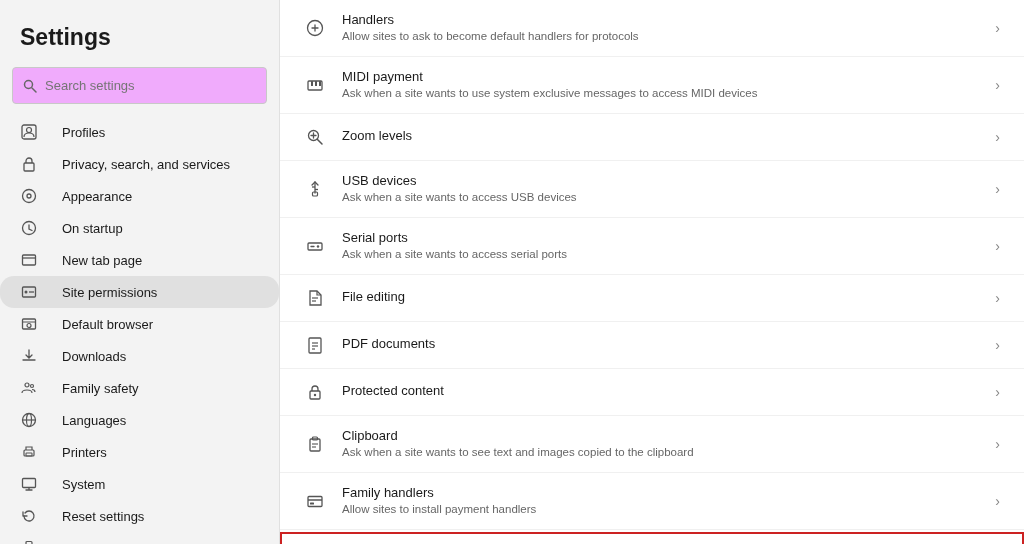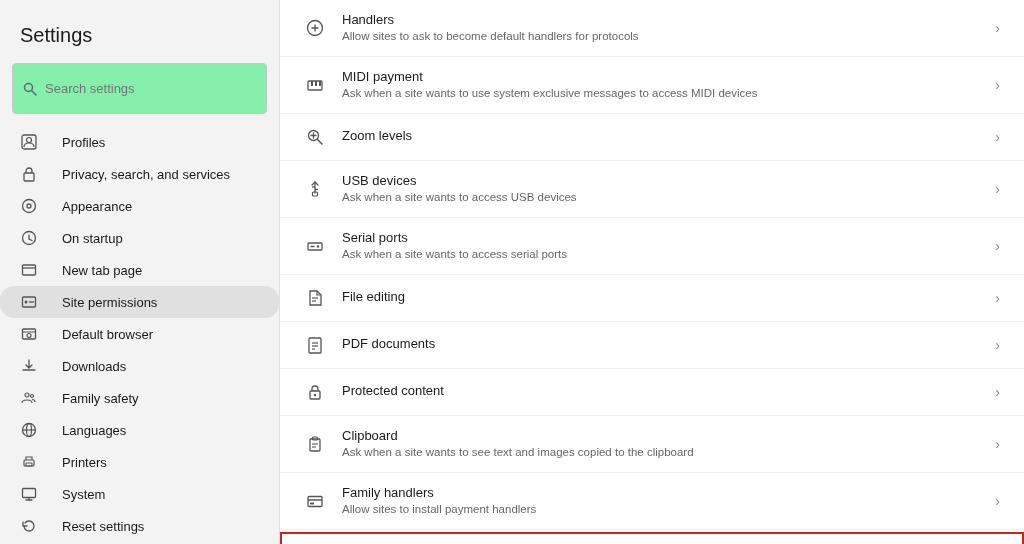--- a/index.html
+++ b/index.html
@@ -19,34 +19,34 @@
       width: 280px;
       min-width: 280px;
       background: #f3f3f3;
       height: 100%;
       overflow-y: auto;
       padding: 16px 0;
       border-right: 1px solid #e0e0e0;
     }
 
     .sidebar-title {
-      font-size: 20px;
-      font-weight: 400;
+      font-size: 23px;
+      font-weight: 700;
       padding: 8px 20px 16px 20px;
       color: #1a1a1a;
     }
 
     .search-box {
       margin: 0 12px 12px 12px;
       display: flex;
       align-items: center;
-      background: #86efac;
+      background: #f0abfc;
       border: 1px solid #c8c8c8;
       border-radius: 4px;
-      padding: 17px 10px;
+      padding: 10px 10px;
       gap: 8px;
     }
 
     .search-box input {
       border: none;
       outline: none;
       font-size: 13px;
       color: #555;
       width: 100%;
       background: transparent;

